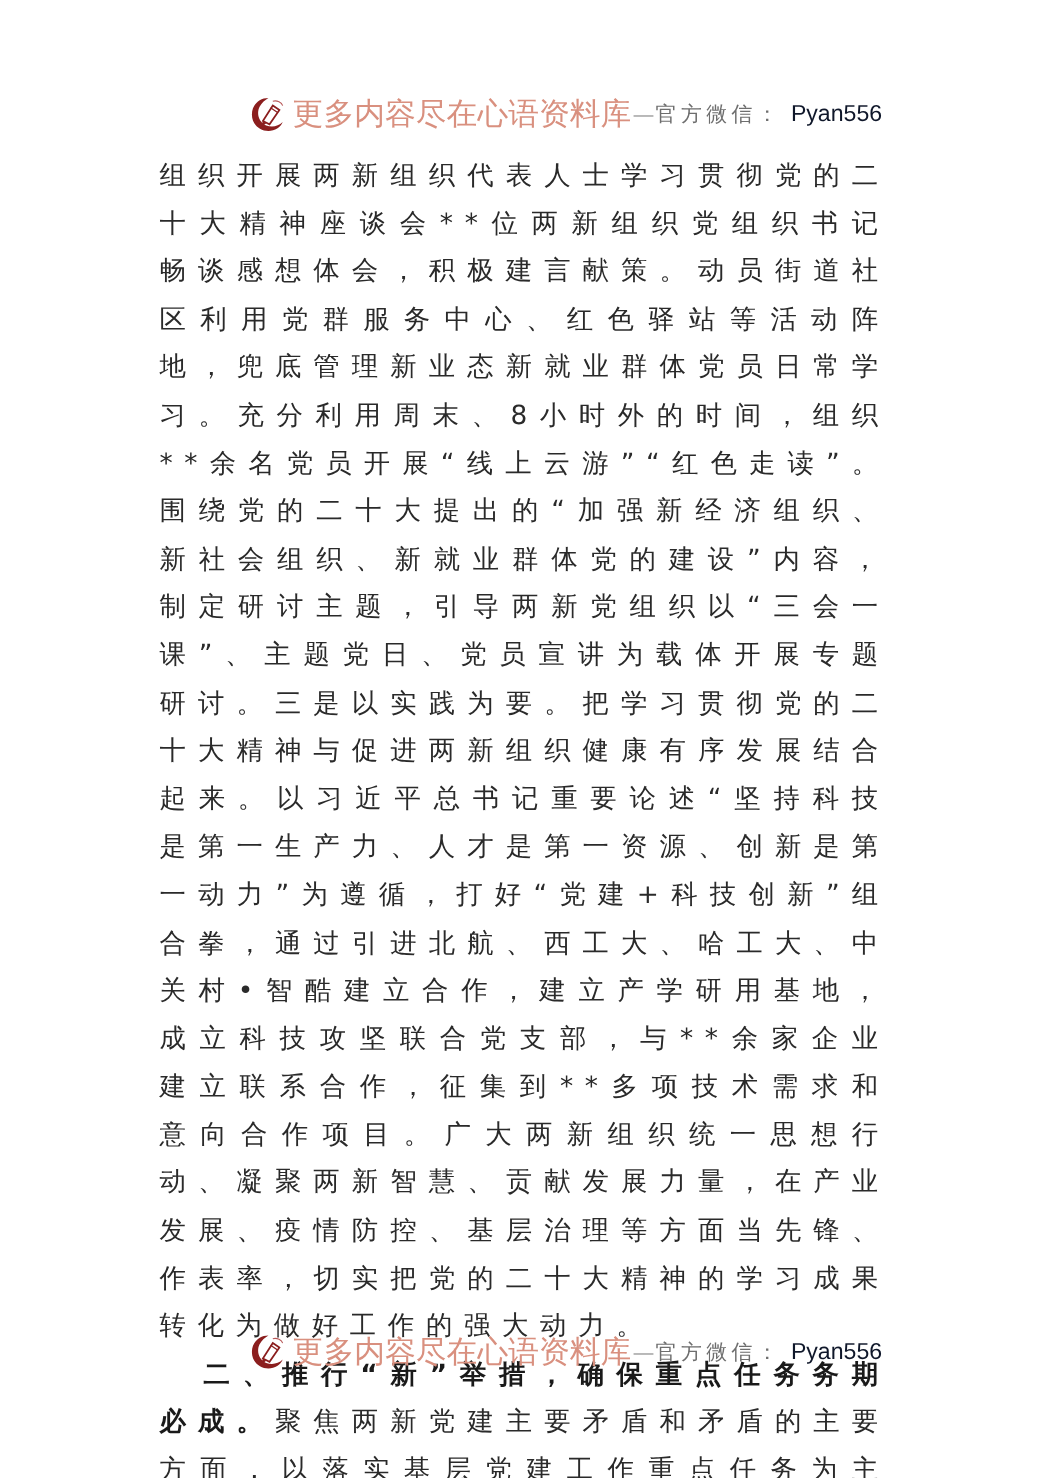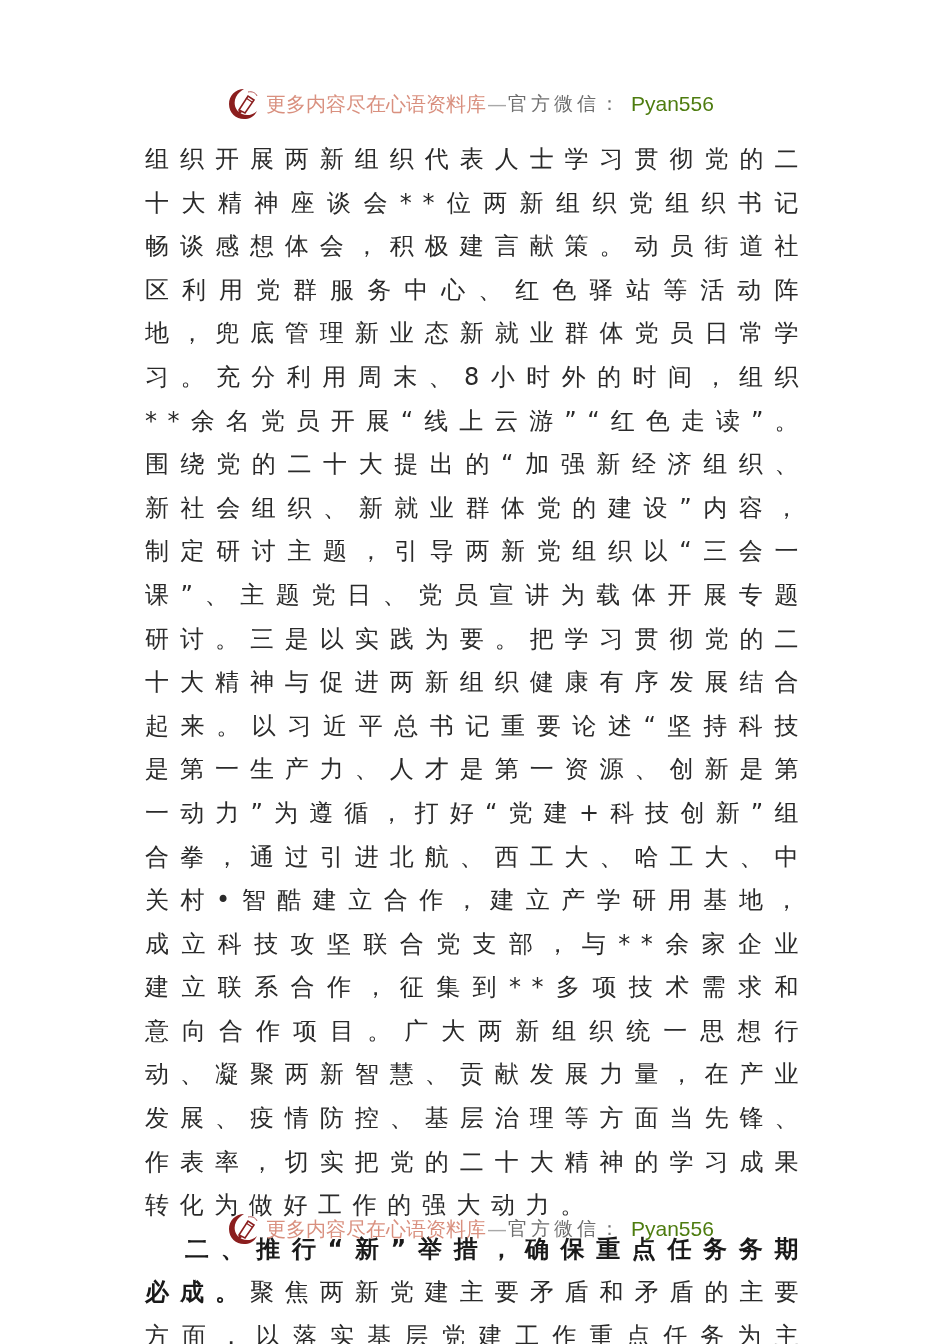--- a/index.html
+++ b/index.html
@@ -26,36 +26,36 @@
     .watermark.bottom { top: 1209px; }
     .wm-logo {
       width: 36px;
       height: 36px;
       margin-right: 4px;
       display: inline-block;
     }
     .wm-site {
       color: #d9907f;
       font-family: "DejaVu Serif", "Liberation Serif", serif;
-      font-size: 20px;
+      font-size: 28px;
       letter-spacing: 0px;
     }
     .wm-dash {
       color: #a8a8a8;
       font-size: 20px;
       margin: 0 1px;
     }
     .wm-label {
       color: #6e6e6e;
       font-family: Liberation Mono, monospace;
       font-size: 19px;
       letter-spacing: 4px;
     }
     .wm-id {
-      color: #4d7c0f;
+      color: #0f172a;
       font-family: "Liberation Sans", sans-serif;
       font-size: 21px;
       margin-left: 8px;
       text-align: center;
     }
     .content {
       position: absolute;
       left: 145px;
       top: 138px;
       width: 664px;

